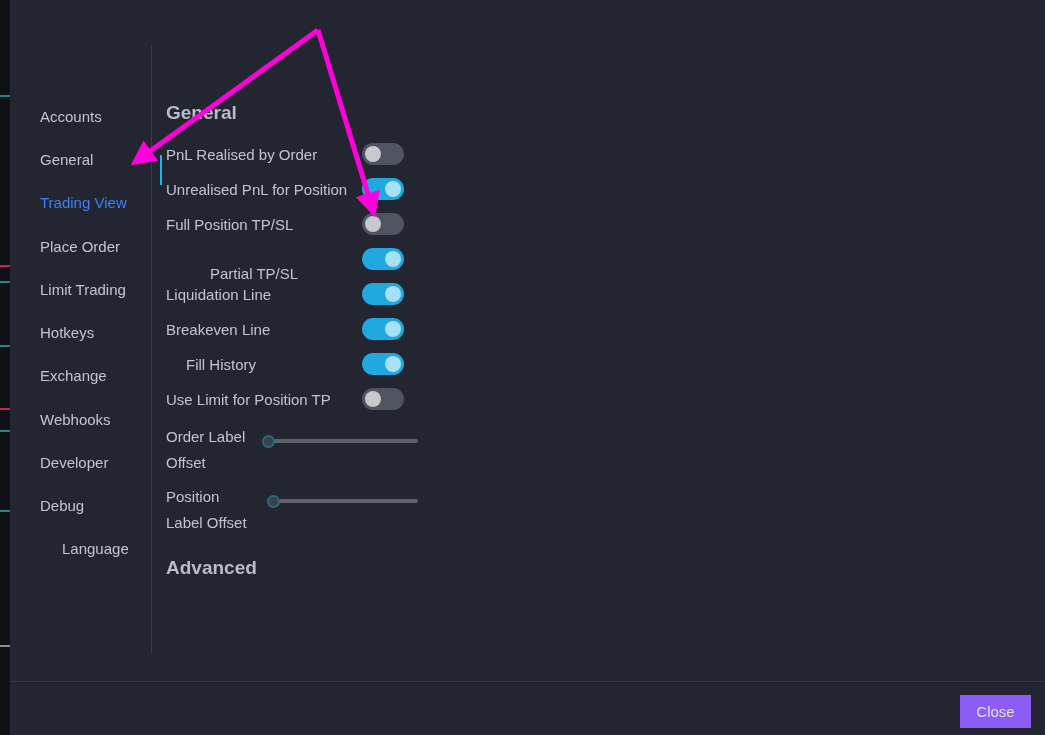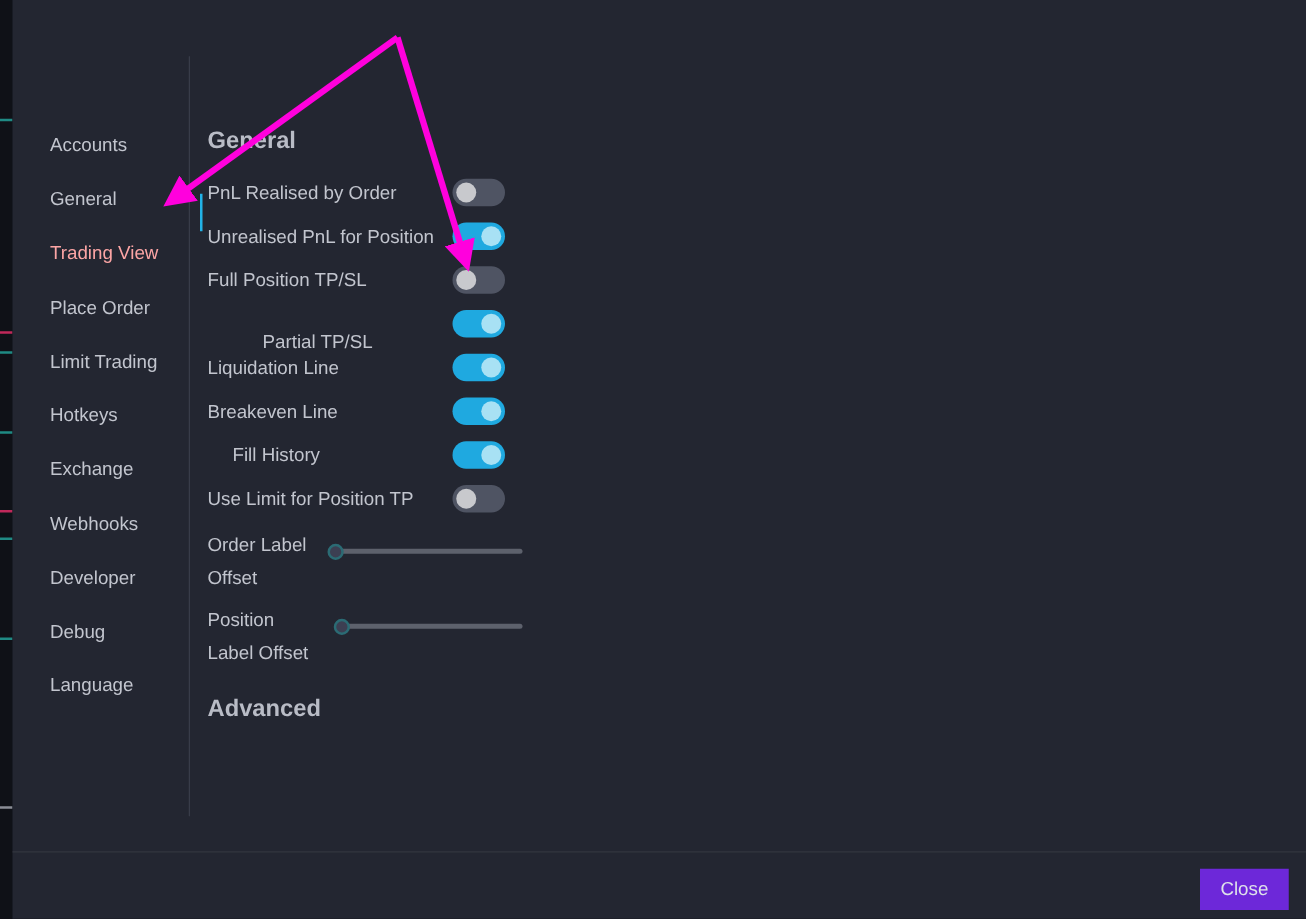--- a/index.html
+++ b/index.html
@@ -50,21 +50,21 @@
   #sidebar-divider {
     position: absolute; left: 141px; top: 45px;
     width: 1px; height: 608px;
     background: #383c49;
   }
   .nav-item {
     position: absolute; left: 30px;
     font-size: 15px; color: #c2c5ce;
     white-space: nowrap; cursor: pointer;
   }
-  .nav-item.active { color: #fca5a5; }
+  .nav-item.active { color: #3b82f6; }
   #active-bar {
     position: absolute; left: 150px; top: 155px;
     width: 2px; height: 30px;
     background: #22b3e8;
   }
 
   
   #content { position: absolute; left: 0; top: 38px; width: 1035px; height: 615px; }
   .section-title {
     position: absolute; left: 156px;
@@ -103,21 +103,21 @@
   }
 
   
   #footer-line {
     position: absolute; left: 0; top: 681px;
     width: 1035px; height: 1px; background: #33363f;
   }
   #close-button {
     position: absolute; left: 950px; top: 695px;
     width: 71px; height: 33px;
-    background: #6d28d9; color: #dfe2ea;
+    background: #8b5cf6; color: #dfe2ea;
     font-size: 15px; line-height: 33px; text-align: center;
     cursor: pointer;
   }
 
   
   #annotations {
     position: absolute; left: 0; top: 0;
     width: 1045px; height: 735px;
     pointer-events: none;
   }
@@ -143,21 +143,21 @@
       <div class="nav-item" style="top: 70px;">Accounts</div>
       <div class="nav-item" style="top: 113px;">General</div>
       <div class="nav-item active" style="top: 156px;">Trading View</div>
       <div class="nav-item" style="top: 200px;">Place Order</div>
       <div class="nav-item" style="top: 243px;">Limit Trading</div>
       <div class="nav-item" style="top: 286px;">Hotkeys</div>
       <div class="nav-item" style="top: 329px;">Exchange</div>
       <div class="nav-item" style="top: 373px;">Webhooks</div>
       <div class="nav-item" style="top: 416px;">Developer</div>
       <div class="nav-item" style="top: 459px;">Debug</div>
-      <div class="nav-item" style="top: 502px;">Language</div>
+      <div class="nav-item" style="top: 502px; margin-left: 22px;">Language</div>
     </div>
   <div id="sidebar-divider"></div>
   <div id="active-bar"></div>
 
   <div id="content">
       <div class="section-title" style="top: 64px;">General</div>
       <div class="section-title" style="top: 519px;">Advanced</div>
       <div class="row-label" style="top: 108px;">PnL Realised by Order</div>
       <div class="toggle off" style="top: 105px;">
         <div class="knob"></div>

